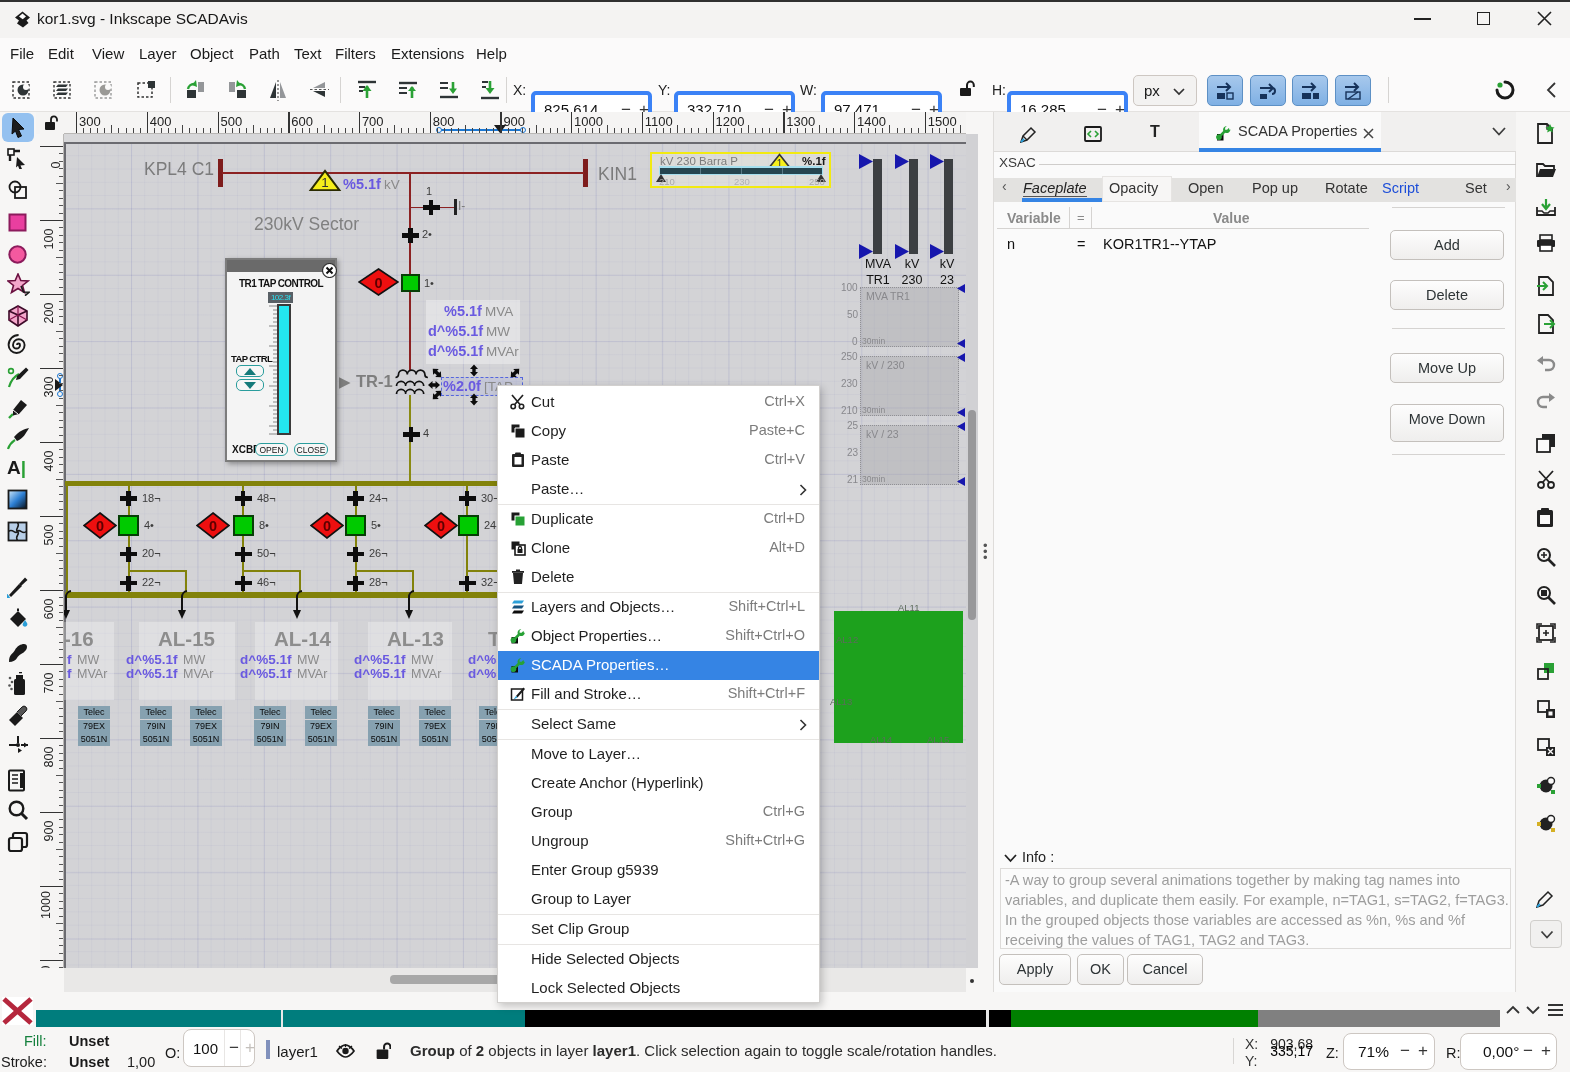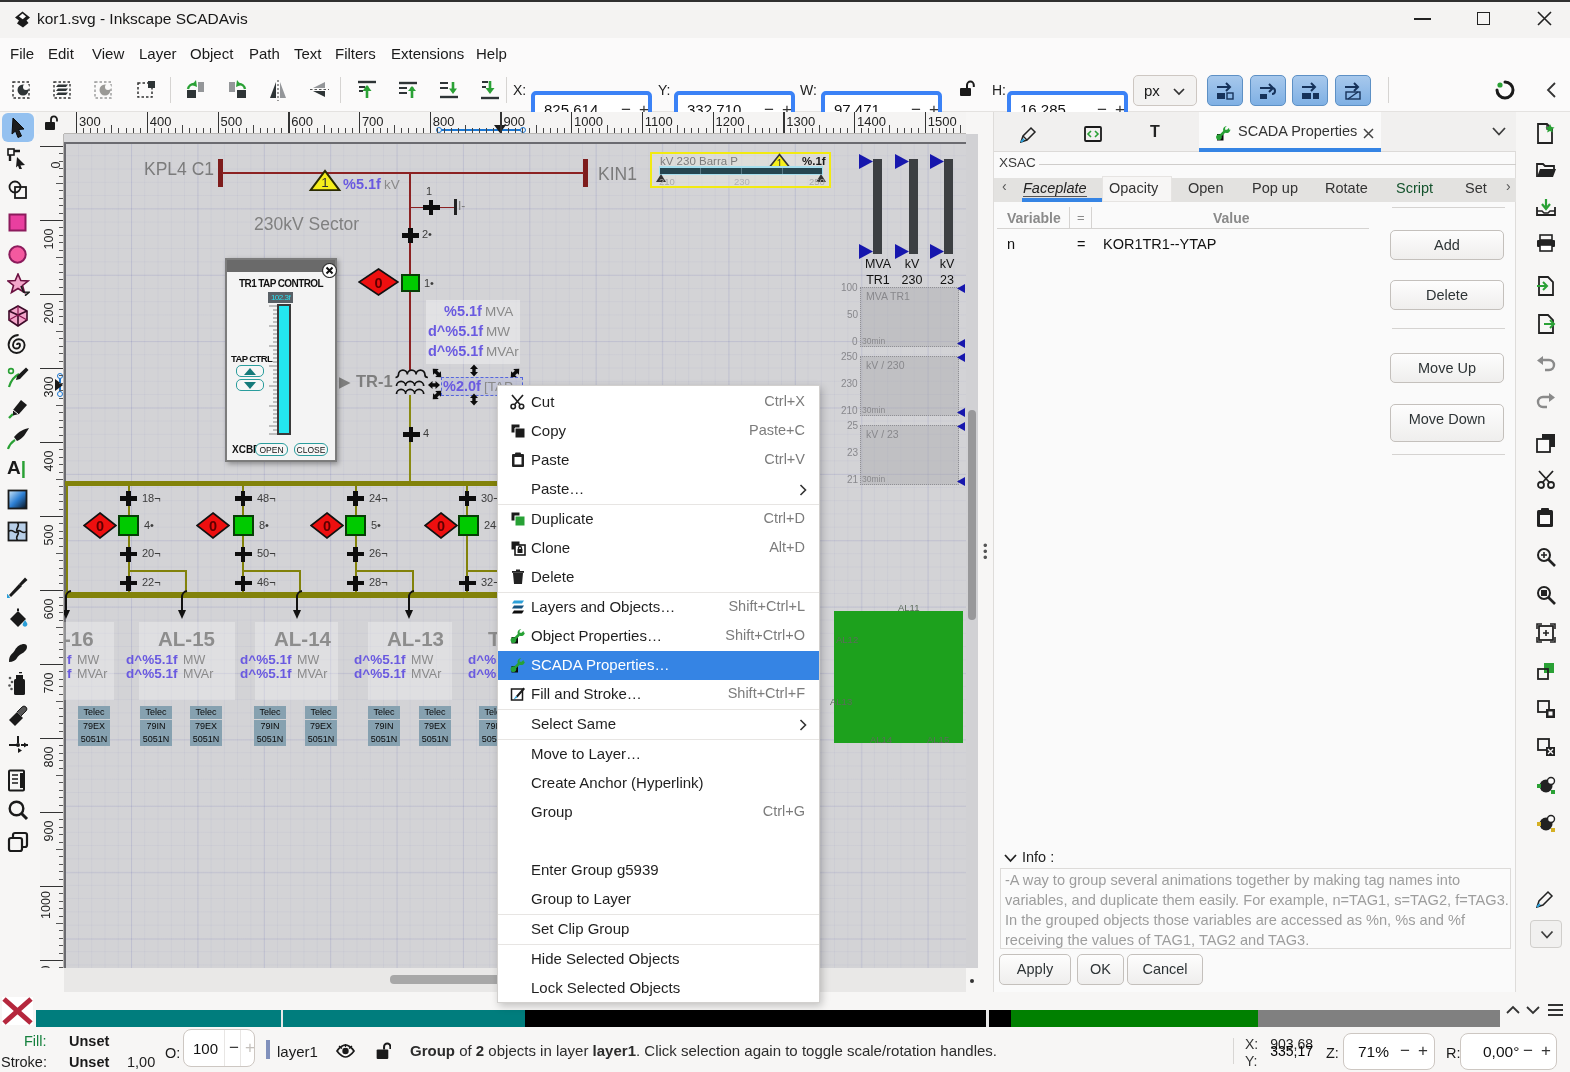--- a/index.html
+++ b/index.html
@@ -1034,21 +1034,21 @@
 
     <div class="abs" style="left:0px;top:65.5px;width:523px;height:24.5px;background:#e3e2e0"></div>
     <span class="abs" style="left:8px;top:66px;font-size:14px;color:#555">‹</span>
     <div class="abs" style="left:108px;top:64px;width:70px;height:26px;background:#f7f6f5;border:1px solid #e6e4e2"></div>
     <span class="abs" style="left:29px;top:68px;font-size:14.5px;font-style:italic;color:#222;border-bottom:1px solid #555">Faceplate</span>
     <div class="abs" style="left:28px;top:86px;width:80px;height:4px;background:#3584e4"></div>
     <span class="abs" style="left:115px;top:68px;font-size:14.5px;color:#333">Opacity</span>
     <span class="abs" style="left:194px;top:68px;font-size:14.5px;color:#333">Open</span>
     <span class="abs" style="left:258px;top:68px;font-size:14.5px;color:#333">Pop up</span>
     <span class="abs" style="left:331px;top:68px;font-size:14.5px;color:#333">Rotate</span>
-    <span class="abs" style="left:402px;top:68px;font-size:14.5px;color:#14532d">Script</span>
+    <span class="abs" style="left:388px;top:68px;font-size:14.5px;color:#1d4ed8">Script</span>
     <span class="abs" style="left:471px;top:68px;font-size:14.5px;color:#333">Set</span>
     <span class="abs" style="left:512px;top:66px;font-size:14px;color:#555">›</span>
 
     <span class="abs" style="left:13px;top:98px;font-size:14px;font-weight:bold;color:#8a8a8a">Variable</span>
     <div class="abs" style="left:75px;top:95px;width:1px;height:22px;background:#d5d3d1"></div>
     <span class="abs" style="left:83px;top:98px;font-size:13px;color:#8a8a8a">=</span>
     <div class="abs" style="left:97px;top:95px;width:1px;height:22px;background:#d5d3d1"></div>
     <span class="abs" style="left:219px;top:98px;font-size:14px;font-weight:bold;color:#8a8a8a">Value</span>
     <div class="abs" style="left:3px;top:116px;width:372px;height:1px;background:#d5d3d1"></div>
     <span class="abs" style="left:13px;top:124px;font-size:14.5px;color:#111">n</span>
@@ -1345,20 +1345,24 @@
     <div class="mi" style="top:353.5px">
         <span>Move to Layer…</span>
       </div>
     <div class="mi" style="top:382.5px">
         <span>Create Anchor (Hyperlink)</span>
       </div>
     <div class="mi" style="top:411.5px">
         <span>Group</span>
         <i>Ctrl+G</i>
       </div>
+    <div class="mi" style="top:440.5px">
+        <span>Ungroup</span>
+        <i>Shift+Ctrl+G</i>
+      </div>
     <div class="mi" style="top:469.5px">
         <span>Enter Group g5939</span>
       </div>
     <div class="mi" style="top:498.5px">
         <span>Group to Layer</span>
       </div>
     <div class="msep" style="top:527.5px"></div>
     <div class="mi" style="top:528.5px">
         <span>Set Clip Group</span>
       </div>

